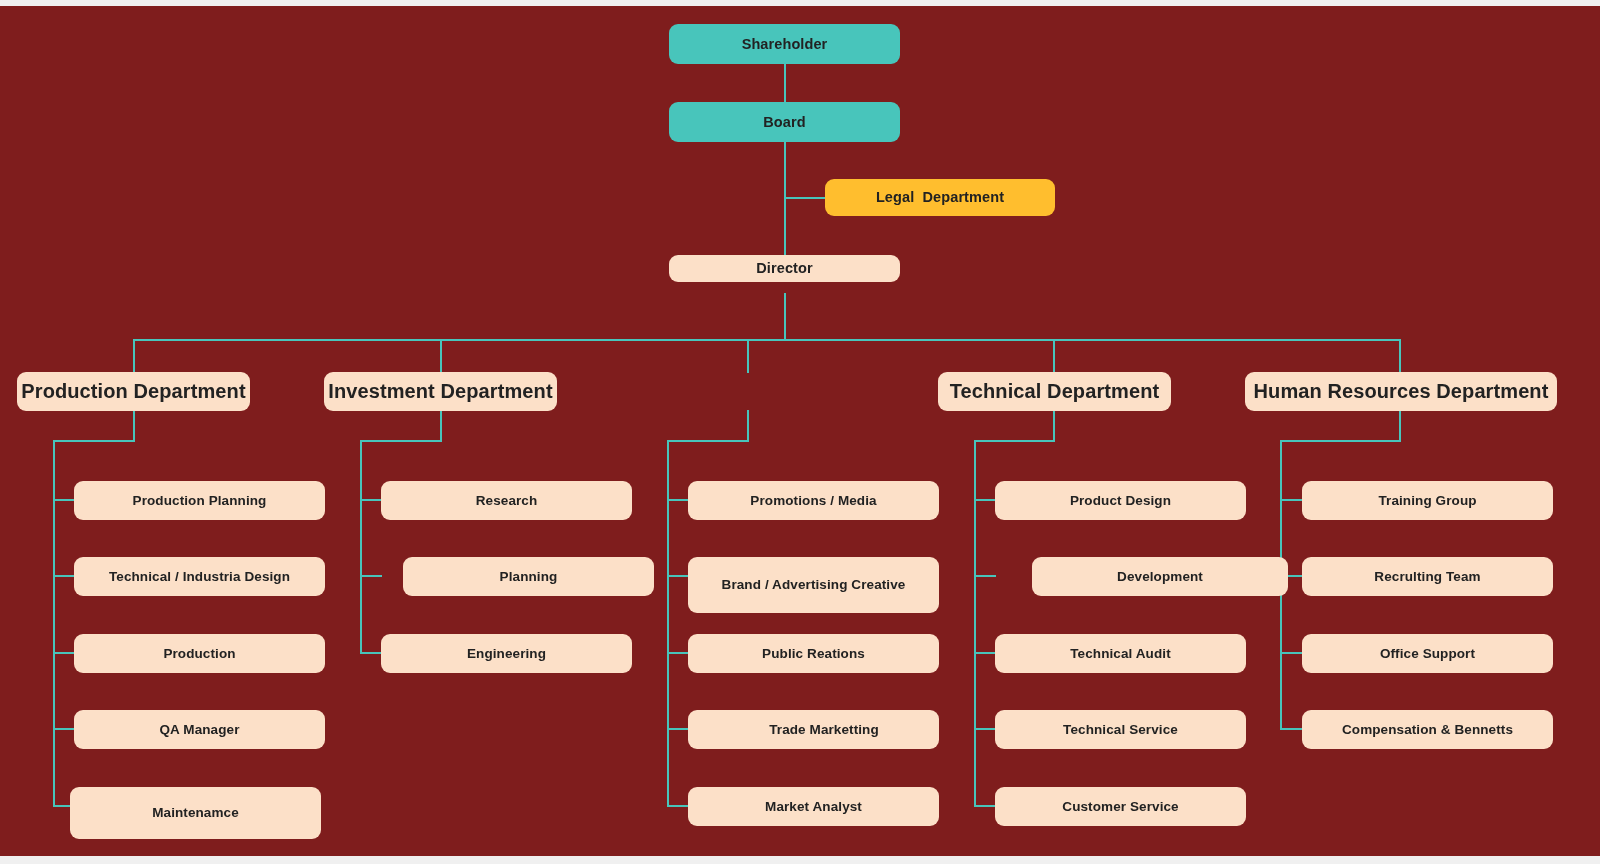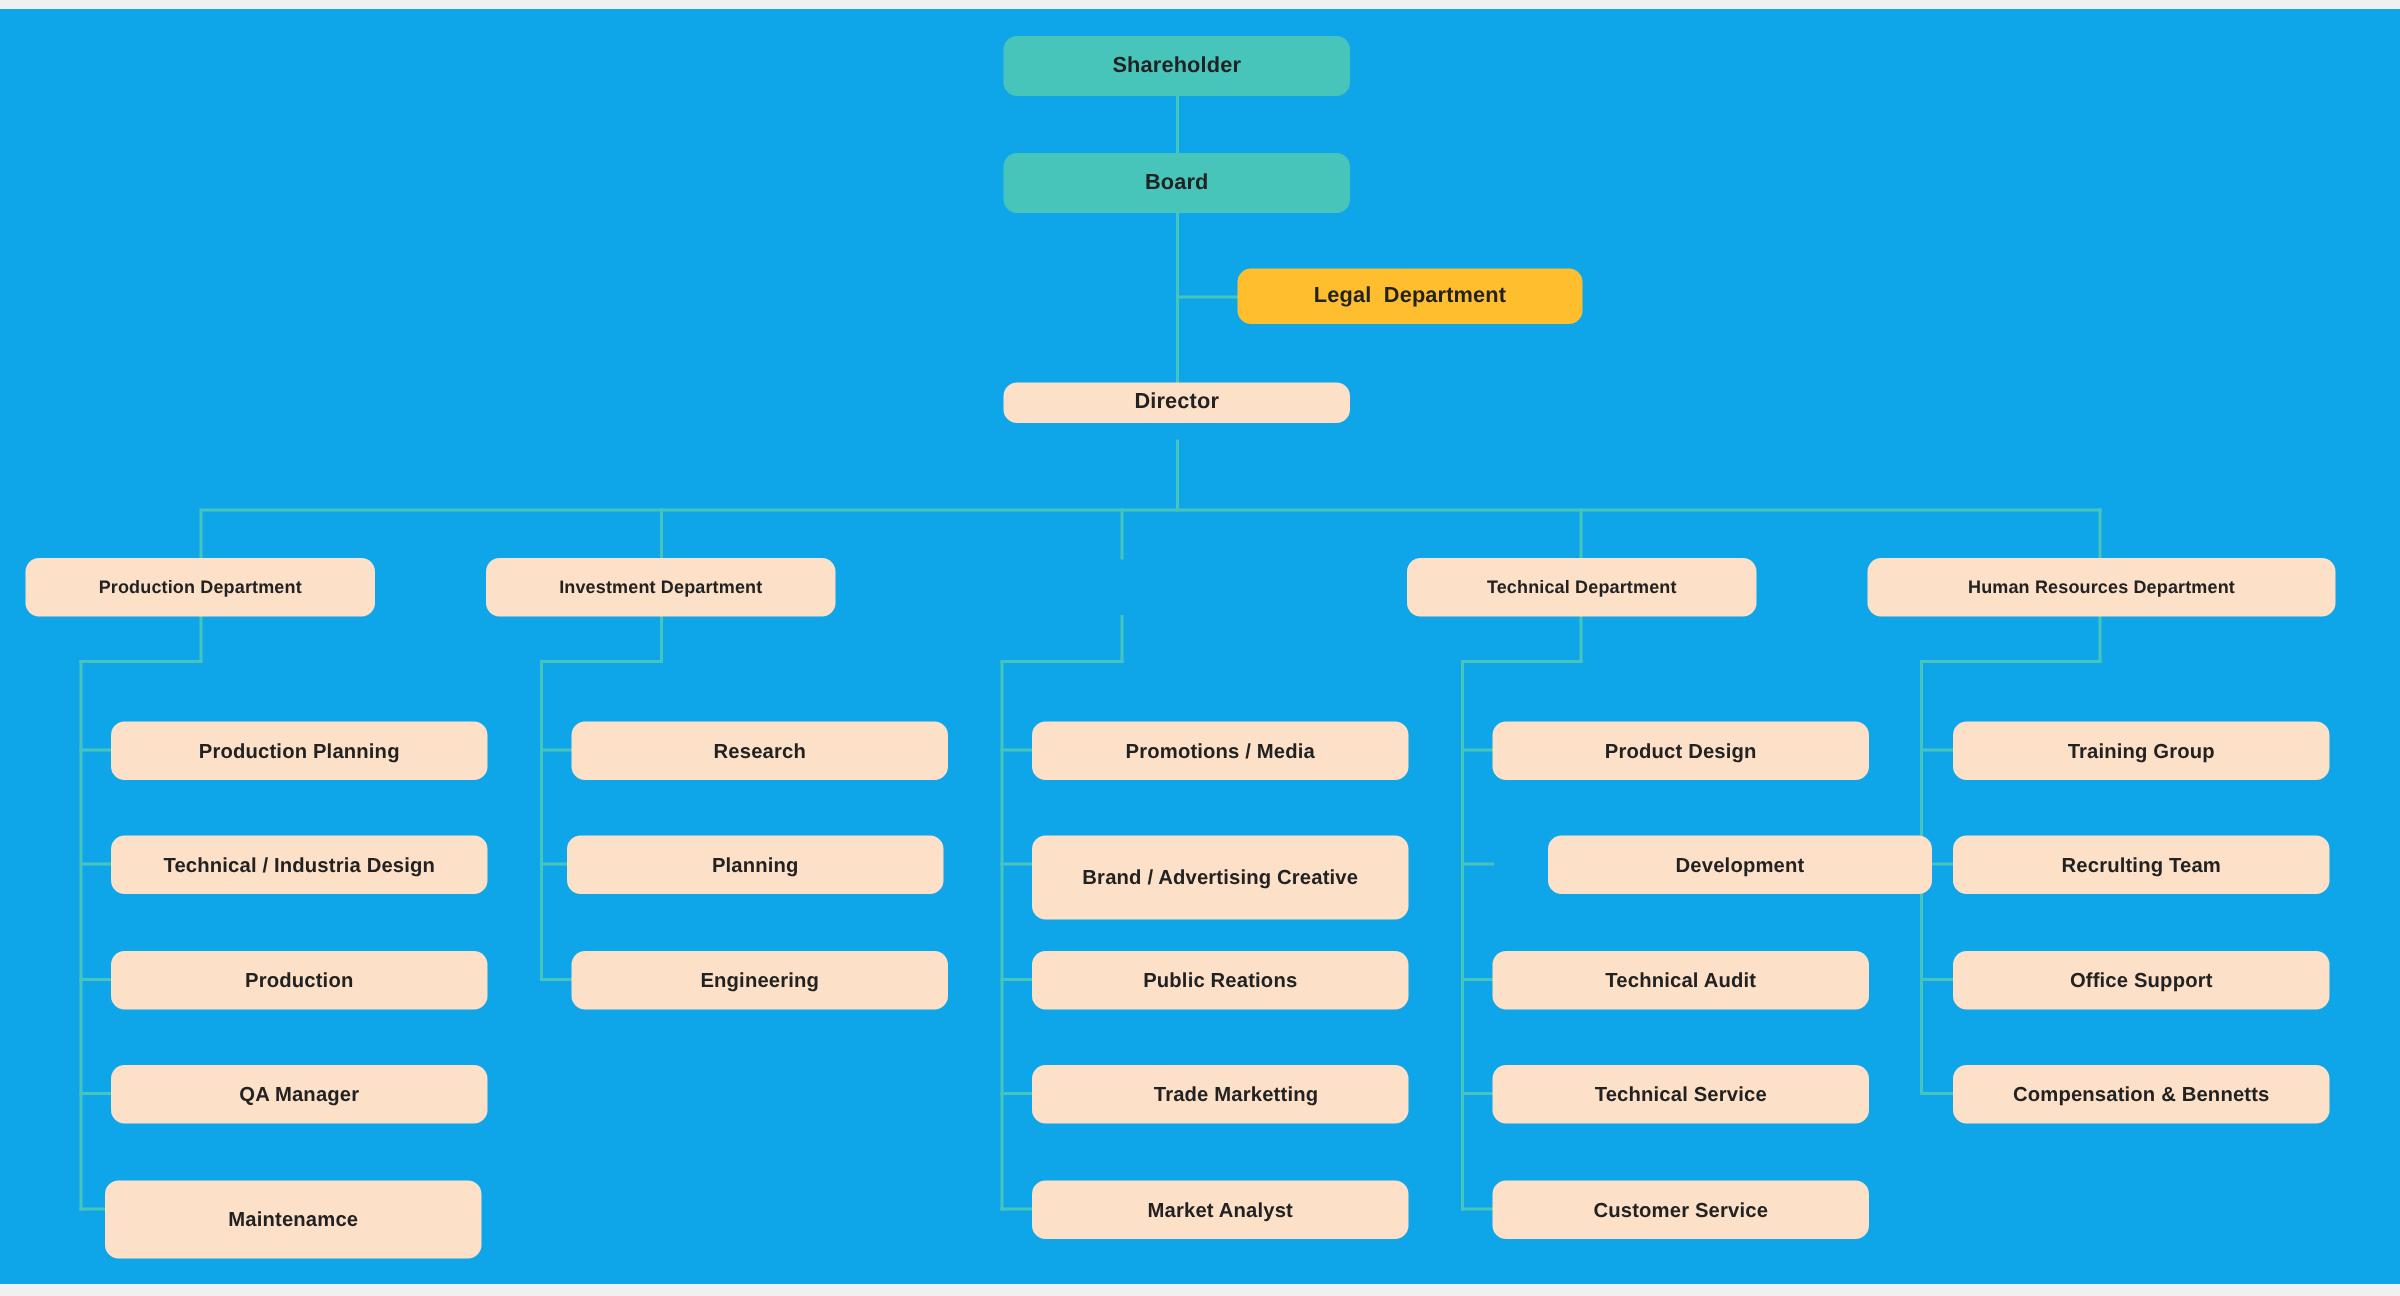--- a/index.html
+++ b/index.html
@@ -8,21 +8,21 @@
     padding: 0;
     background: #ffffff;
   }
   body {
     font-family: "Liberation Sans", sans-serif;
   }
   #canvas {
     position: relative;
     width: 1600px;
     height: 864px;
-    background: #0ea5e9;
+    background: #7f1d1d;
     overflow: hidden;
   }
   .edge-strip {
     position: absolute;
     left: 0;
     width: 1600px;
     height: 6px;
     background: #f0f0f0;
   }
   .edge-strip.top { top: 0; }
@@ -50,21 +50,21 @@
     letter-spacing: 0.1px;
     line-height: 1.15;
     white-space: pre;
   }
   .node.teal   { background: #48c5bb; }
   .node.orange { background: #ffbe2e; }
   .node.peach  { background: #fce0c8; }
 
   .lvl1 { font-size: 14.5px; }
   .lvl2 { font-size: 14.5px; }
-  .dept { font-size: 12px; }
+  .dept { font-size: 20px; }
   .leaf { font-size: 13.5px; }
 </style>
 </head>
 <body>
 
 <div id="canvas">
 
   <div class="edge-strip top"></div>
   <div class="edge-strip bottom"></div>
 
@@ -136,21 +136,21 @@
   <div class="node peach dept" style="left:938px; top:372px; width:233px; height:39px;">Technical Department</div>
   <div class="node peach dept" style="left:1245px; top:372px; width:312px; height:39px;">Human Resources Department</div>
 
   <div class="node peach leaf" style="left:74px; top:481px; width:251px; height:39px;">Production Planning</div>
   <div class="node peach leaf" style="left:74px; top:557px; width:251px; height:39px;">Technical / Industria Design</div>
   <div class="node peach leaf" style="left:74px; top:634px; width:251px; height:39px;">Production</div>
   <div class="node peach leaf" style="left:74px; top:710px; width:251px; height:39px;">QA Manager</div>
   <div class="node peach leaf" style="left:70px; top:787px; width:251px; height:52px;">Maintenamce</div>
 
   <div class="node peach leaf" style="left:381px; top:481px; width:251px; height:39px;">Research</div>
-  <div class="node peach leaf" style="left:378px; top:557px; width:251px; height:39px;">Planning</div>
+  <div class="node peach leaf" style="left:403px; top:557px; width:251px; height:39px;">Planning</div>
   <div class="node peach leaf" style="left:381px; top:634px; width:251px; height:39px;">Engineering</div>
 
   <div class="node peach leaf" style="left:688px; top:481px; width:251px; height:39px;">Promotions / Media</div>
   <div class="node peach leaf" style="left:688px; top:557px; width:251px; height:56px;">Brand / Advertising Creative</div>
   <div class="node peach leaf" style="left:688px; top:634px; width:251px; height:39px;">Public Reations</div>
   <div class="node peach leaf" style="left:688px; top:710px; width:251px; height:39px;padding-left:21px;">Trade Marketting</div>
   <div class="node peach leaf" style="left:688px; top:787px; width:251px; height:39px;">Market Analyst</div>
 
   <div class="node peach leaf" style="left:995px; top:481px; width:251px; height:39px;">Product Design</div>
   <div class="node peach leaf" style="left:995px; top:557px; width:256px; height:39px;margin-left:37px;">Development</div>

